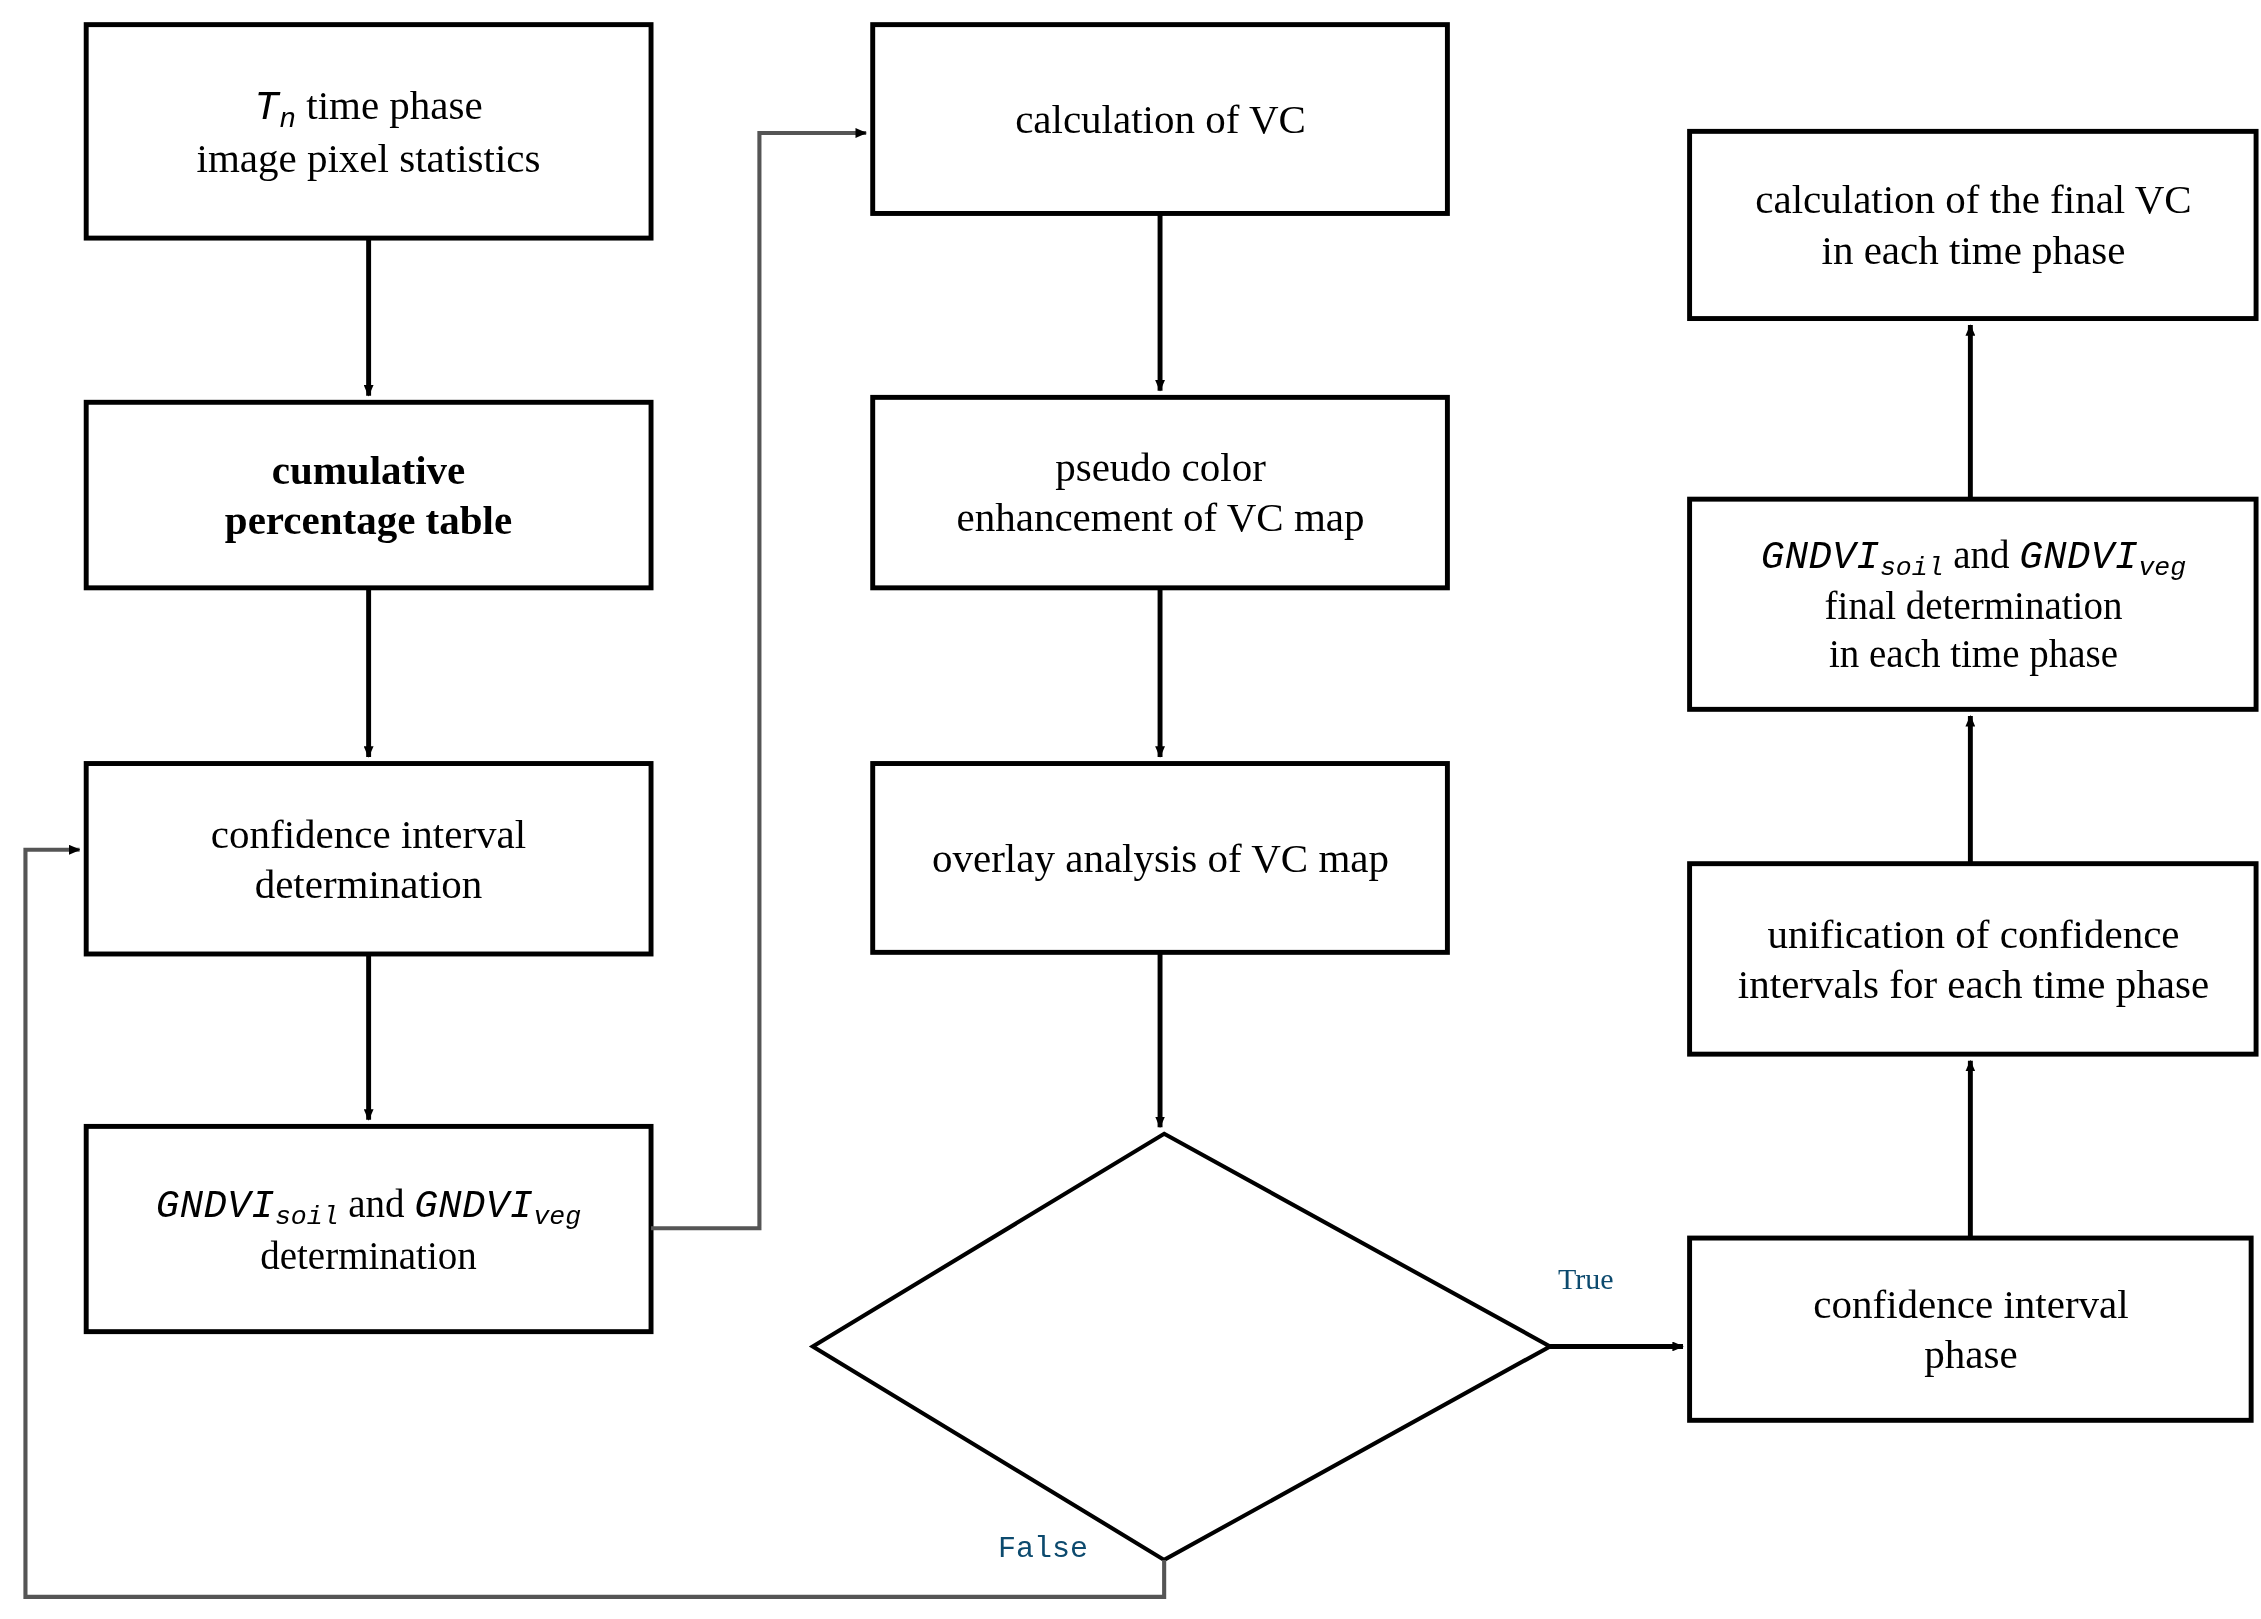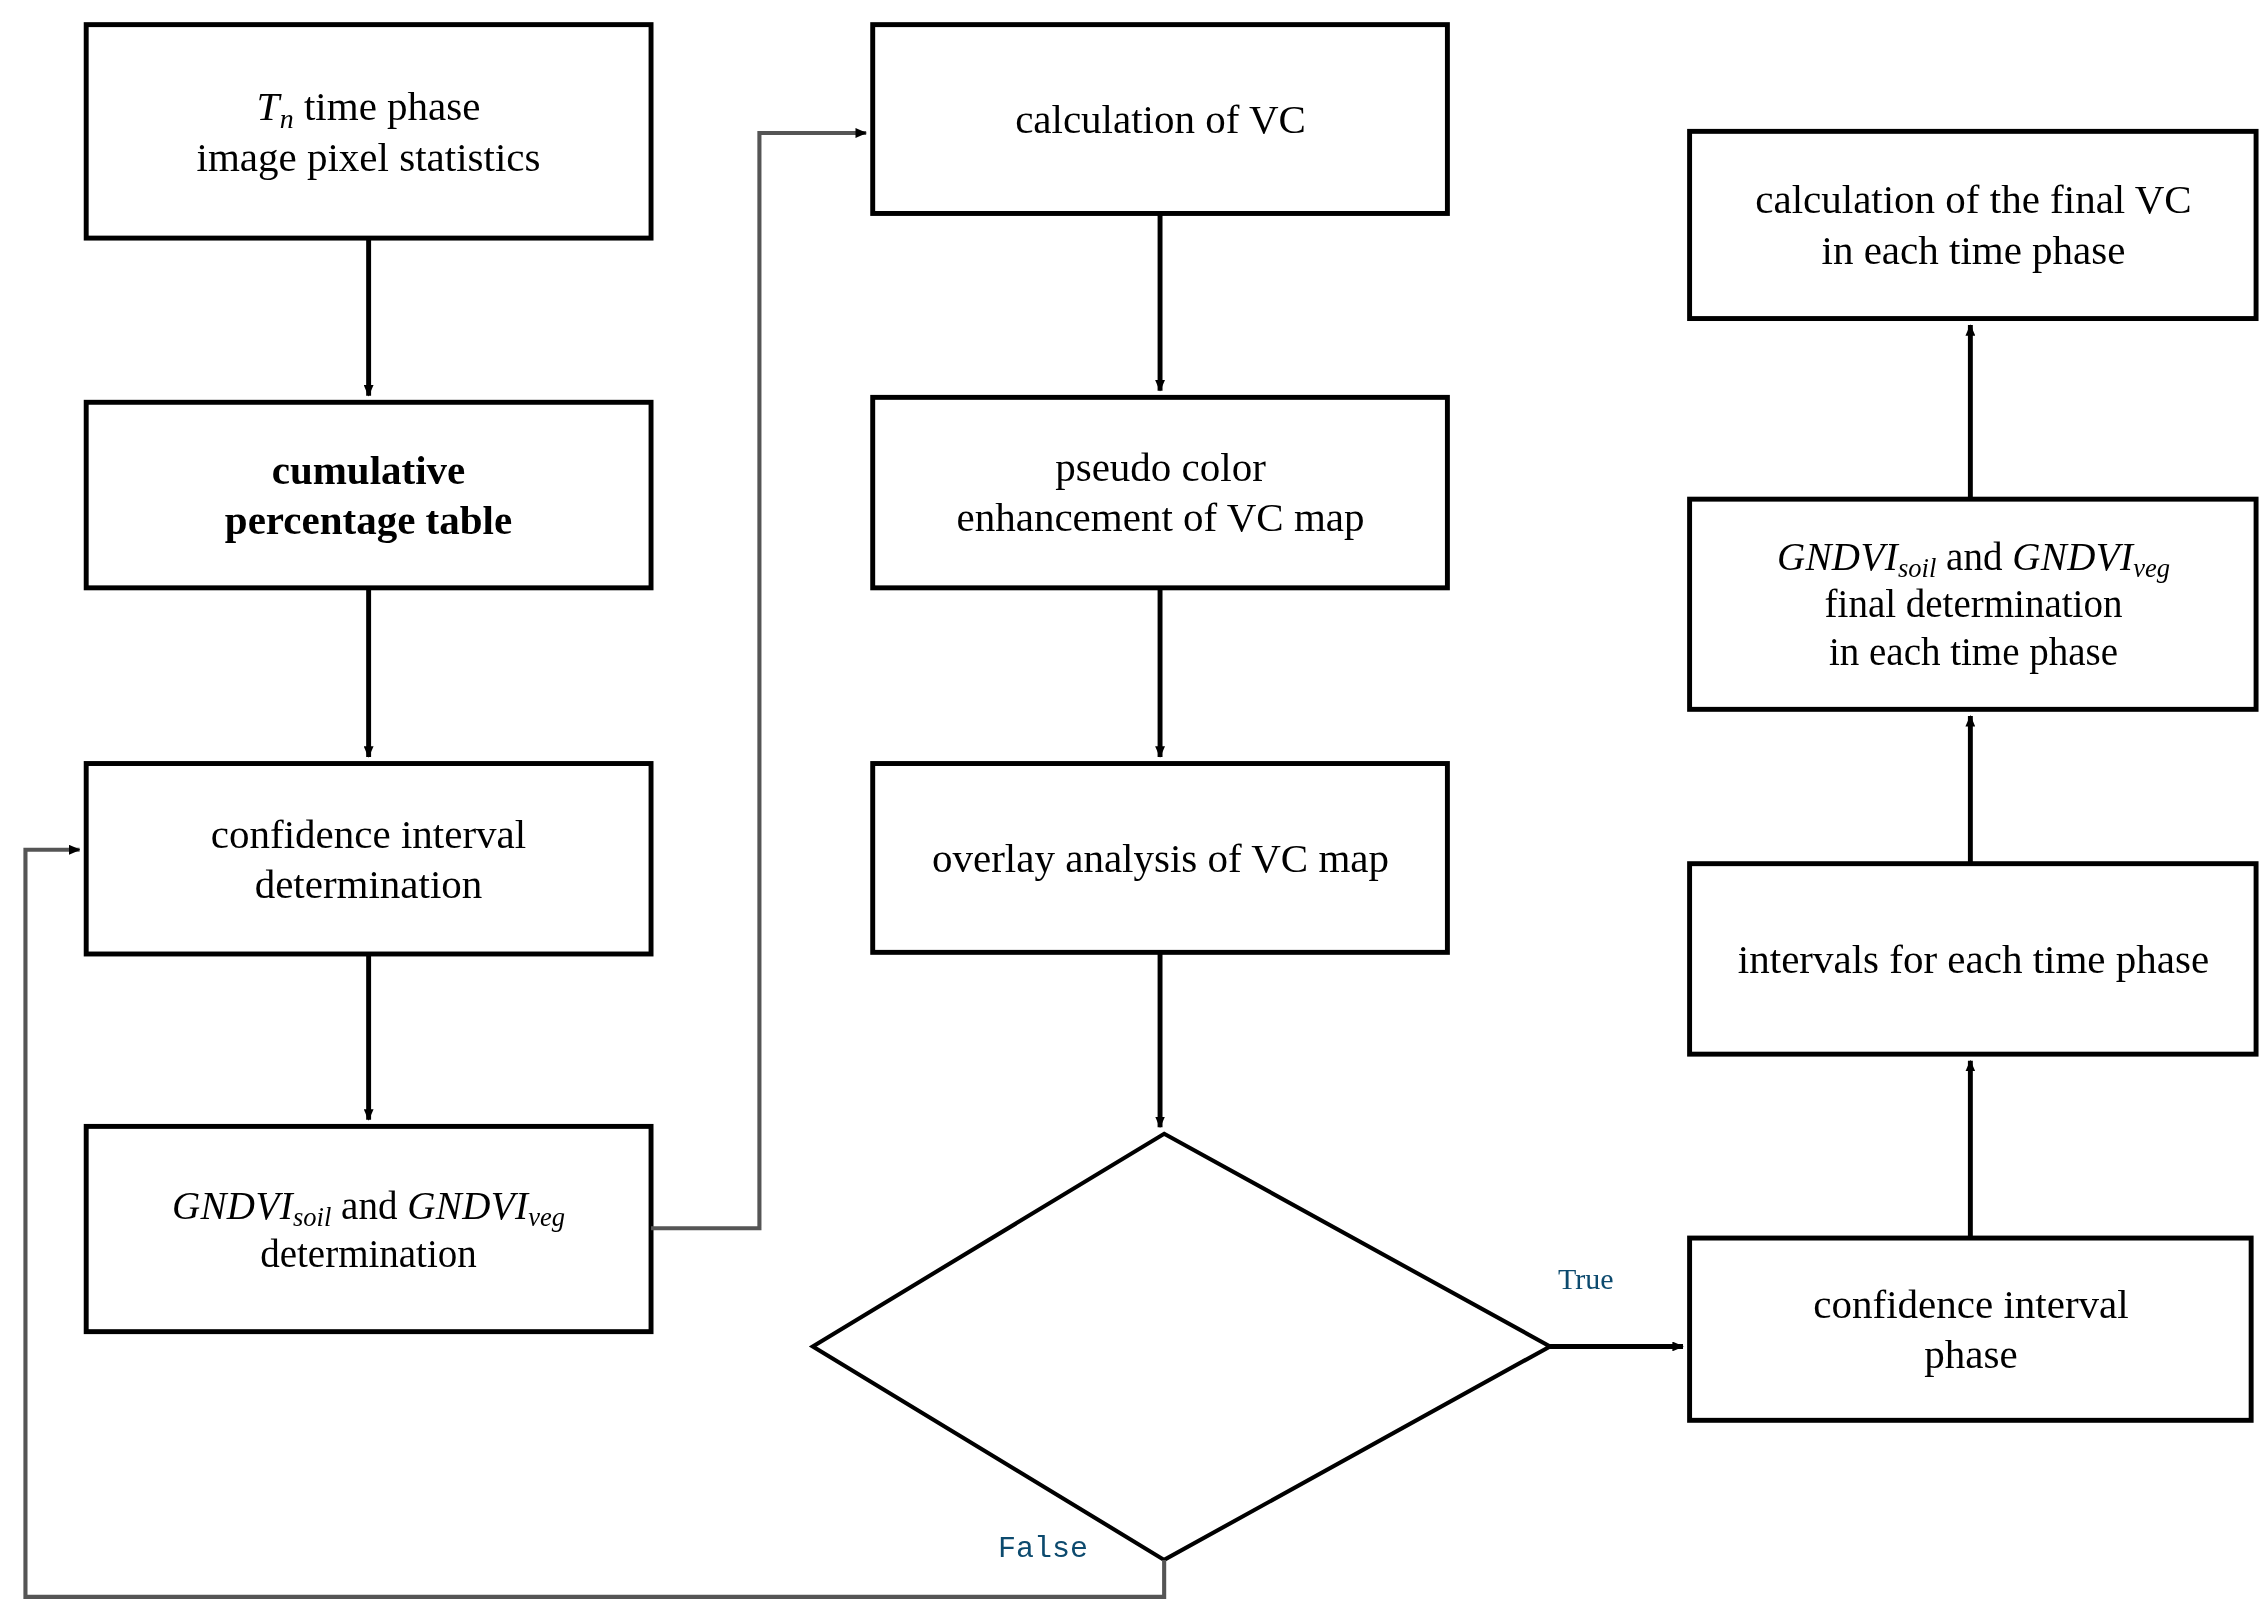--- a/index.html
+++ b/index.html
@@ -39,21 +39,21 @@
   .edge-label {
     position: absolute;
     color: #0c4a6e;
     font-family: "Liberation Serif", "DejaVu Serif", serif;
     font-size: 30px;
     line-height: 1;
     white-space: nowrap;
   }
   .mvar {
     font-style: italic;
-    font-family: Liberation Serif, serif;
+    font-family: Liberation Mono, monospace;
     letter-spacing: 0.4px;
   }
   .mvar sub {
     font-size: 0.68em;
     font-style: italic;
     vertical-align: baseline;
     position: relative;
     top: 0.28em;
     letter-spacing: 0;
   }
@@ -142,20 +142,21 @@
     <span class="ln">overlay analysis of VC map</span>
   </div>
 
 
   <div class="node-text" style="left:1690px; top:1238px; width:562px; height:182px;">
     <span class="ln">confidence interval</span>
     <span class="ln">phase</span>
   </div>
 
   <div class="node-text" style="left:1690px; top:864px; width:567px; height:190px;">
+    <span class="ln">unification of confidence</span>
     <span class="ln">intervals for each time phase</span>
   </div>
 
   <div class="node-text" style="left:1690px; top:499px; width:567px; height:210px; font-size:39px;">
     <span class="ln">
       <span class="mvar"><span>GNDVI</span><sub>soil</sub></span><span> and </span><span class="mvar"><span>GNDVI</span><sub>veg</sub></span>
     </span>
     <span class="ln">final determination</span>
     <span class="ln">in each time phase</span>
   </div>

